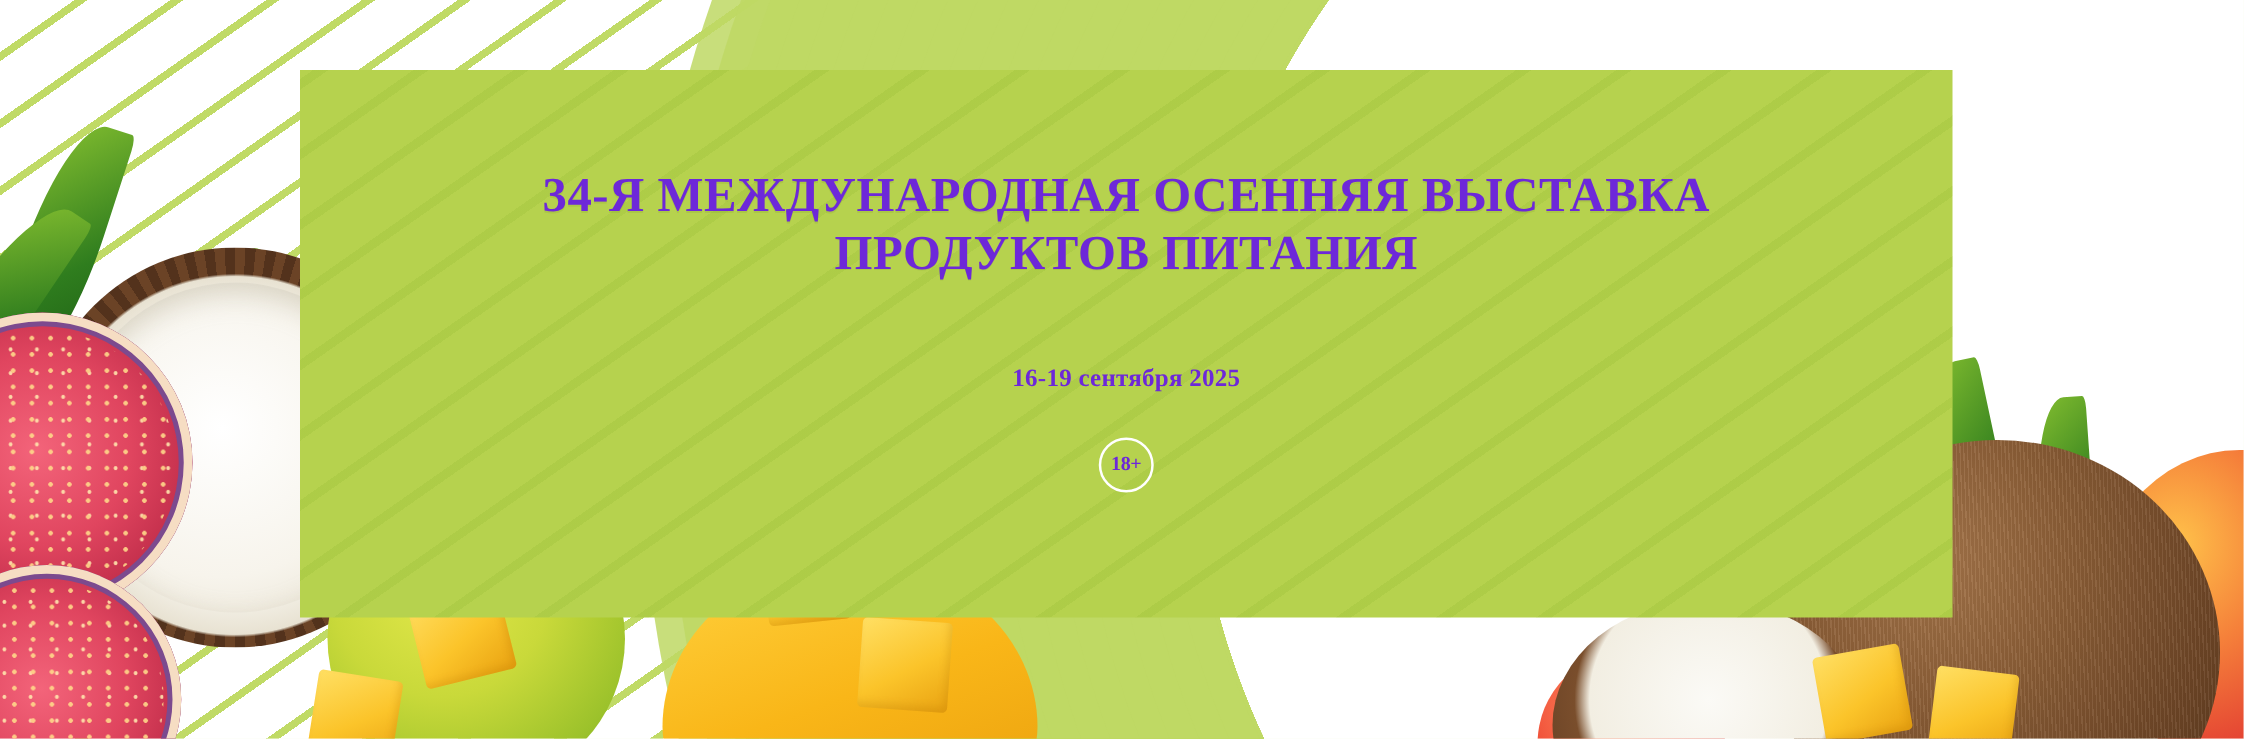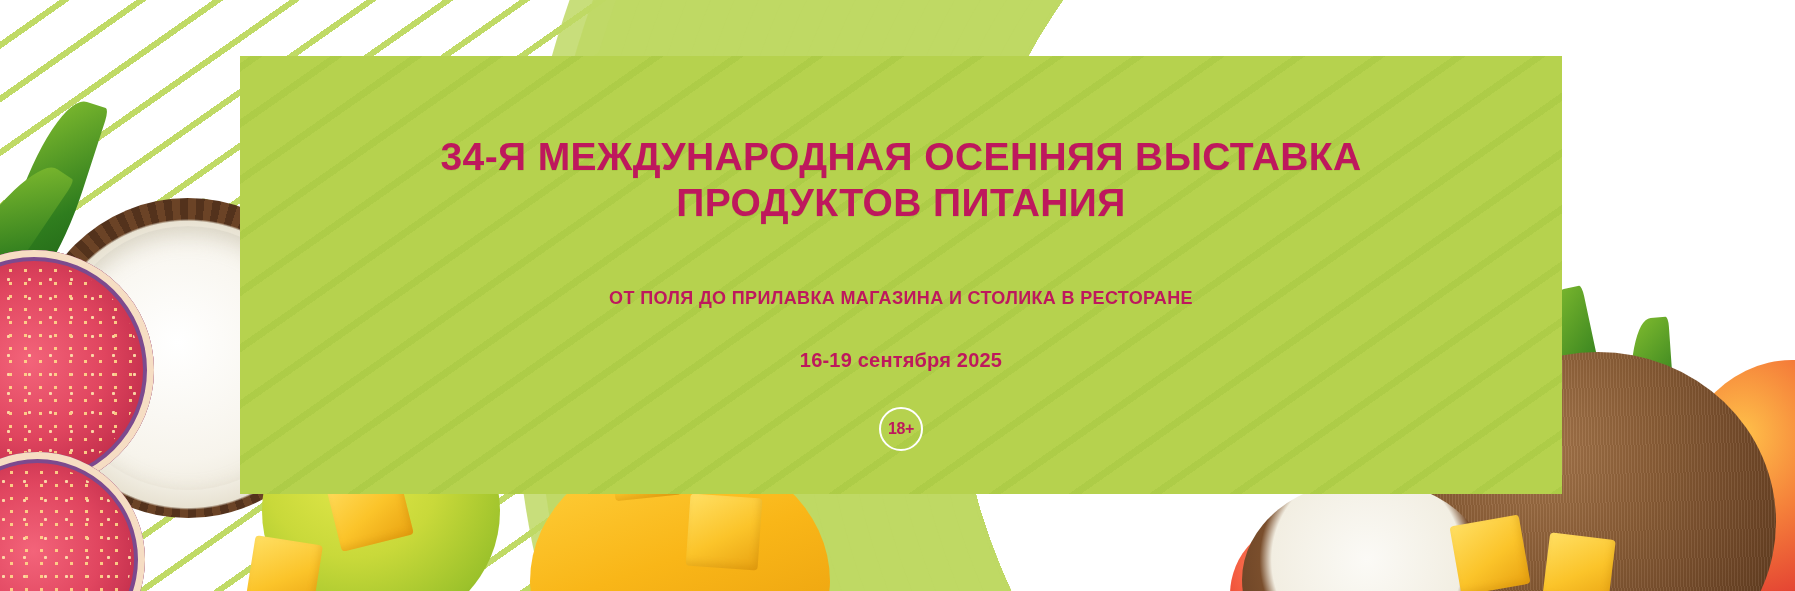--- a/index.html
+++ b/index.html
@@ -228,22 +228,23 @@
   }
   #panel-inner {
     position: relative;
     height: 100%;
     display: flex;
     flex-direction: column;
     align-items: center;
     justify-content: flex-start;
     padding-top: 52px;
     box-sizing: border-box;
-    color: #be185d;
+    color: #6d28d9;
     text-align: center;
+    font-family: Liberation Serif, serif;
   }
 
   #title {
     font-size: 39px;
     font-weight: 700;
     line-height: 1.18;
     letter-spacing: 0.4px;
     max-width: 1000px;
     text-transform: uppercase;
     text-shadow: 0 1px 0 rgba(120,150,40,0.18);
@@ -326,21 +327,20 @@
   <div class="fruit cube" id="cube-e"></div>
   <div class="fruit cube" id="cube-f"></div>
 
   <div id="panel">
     <div id="panel-sheen"></div>
 
     <div id="panel-inner">
 
       <h1 id="title">34-Я МЕЖДУНАРОДНАЯ ОСЕННЯЯ ВЫСТАВКА ПРОДУКТОВ ПИТАНИЯ</h1>
 
-      <div id="subtitle">ОТ ПОЛЯ ДО ПРИЛАВКА МАГАЗИНА И СТОЛИКА В РЕСТОРАНЕ</div>
 
       <div id="date">16-19 сентября 2025</div>
 
       <div id="venue-row">
         <div id="age-badge">18+</div>
       </div>
 
     </div>
   </div>
 

